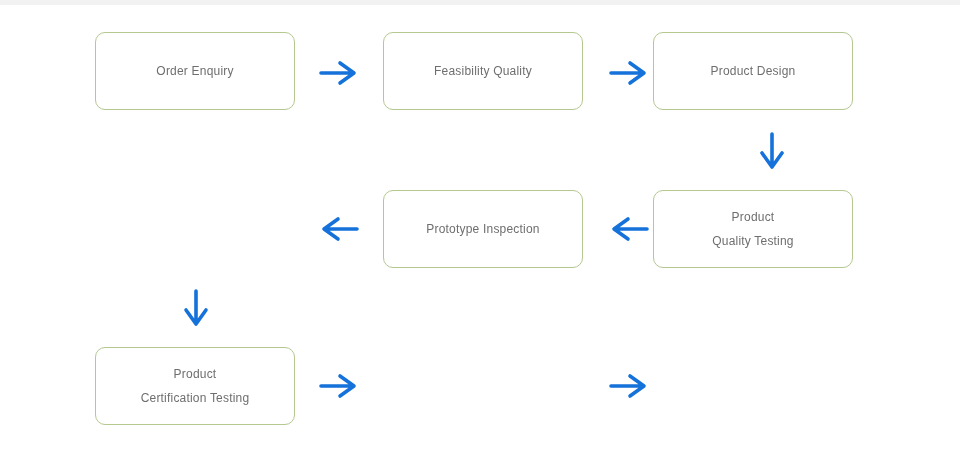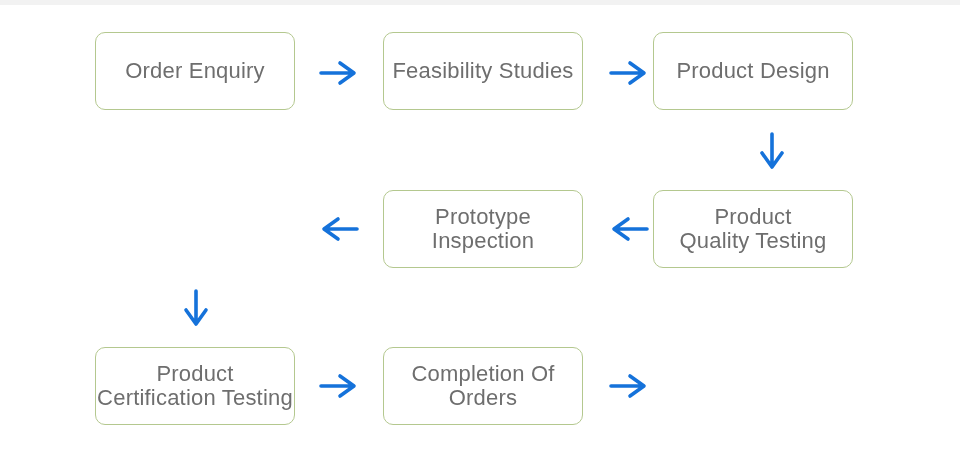--- a/index.html
+++ b/index.html
@@ -22,21 +22,21 @@
     position: absolute;
     width: 200px;
     height: 78px;
     background: #ffffff;
     border: 1px solid #b4c88f;
     border-radius: 10px;
     display: flex;
     align-items: center;
     justify-content: center;
     text-align: center;
-    font-size: 22px;
+    font-size: 12px;
     line-height: 24px;
     color: #6e6e6e;
     letter-spacing: 0.2px;
     white-space: pre-line;
     box-sizing: border-box;
   }
   
   .c1 { left: 95px; }
   .c2 { left: 383px; }
   .c3 { left: 653px; }
@@ -70,21 +70,21 @@
 </head>
 <body>
 
 <div class="canvas">
   <div class="top-strip"></div>
 
   <div class="node r1 c1">Order Enquiry</div>
   <svg class="arrow h-arrow gap1 hrow1" viewBox="0 0 42 30">
     <path d="M3 15 H33 M22 5 L36 15 L22 25" stroke="#1572da"></path>
   </svg>
-  <div class="node r1 c2">Feasibility Studies</div>
+  <div class="node r1 c2">Feasibility Quality</div>
   <svg class="arrow h-arrow gap2 hrow1" viewBox="0 0 42 30">
     <path d="M3 15 H33 M22 5 L36 15 L22 25" stroke="#1572da"></path>
   </svg>
   <div class="node r1 c3">Product Design</div>
 
   <svg class="arrow v-arrow vcol3" viewBox="0 0 30 42">
     <path d="M15 3 V33 M5 22 L15 36 L25 22" stroke="#1572da"></path>
   </svg>
 
   <div class="node r2 c3">Product
@@ -99,17 +99,16 @@
 
   <svg class="arrow v-arrow vcol1" viewBox="0 0 30 42">
     <path d="M15 3 V33 M5 22 L15 36 L25 22" stroke="#1572da"></path>
   </svg>
 
   <div class="node r3 c1">Product
 Certification Testing</div>
   <svg class="arrow h-arrow gap1 hrow3" viewBox="0 0 42 30">
     <path d="M3 15 H33 M22 5 L36 15 L22 25" stroke="#1572da"></path>
   </svg>
-  <div class="node r3 c2">Completion Of Orders</div>
   <svg class="arrow h-arrow gap2 hrow3" viewBox="0 0 42 30">
     <path d="M3 15 H33 M22 5 L36 15 L22 25" stroke="#1572da"></path>
   </svg>
 </div>
 
 </body></html>

